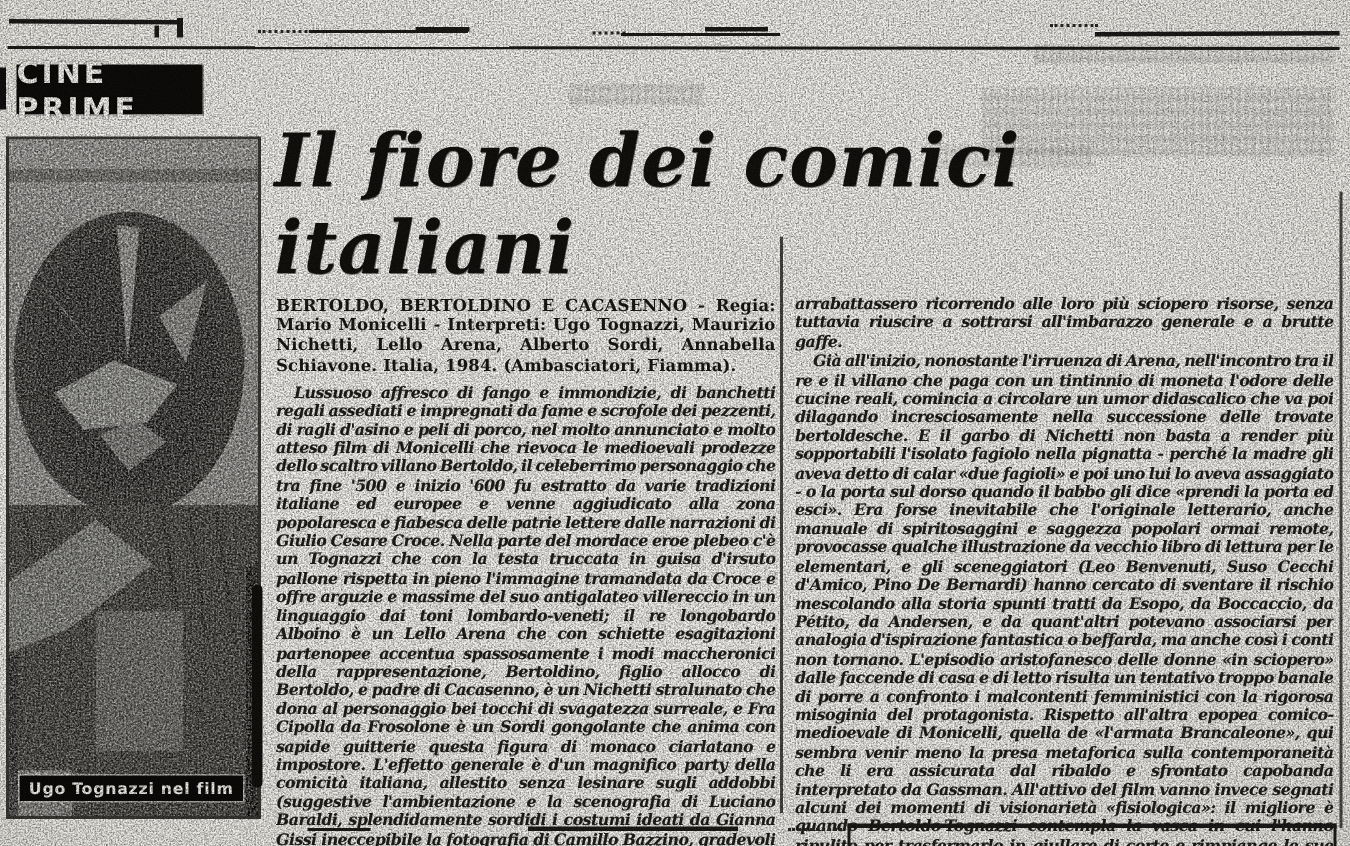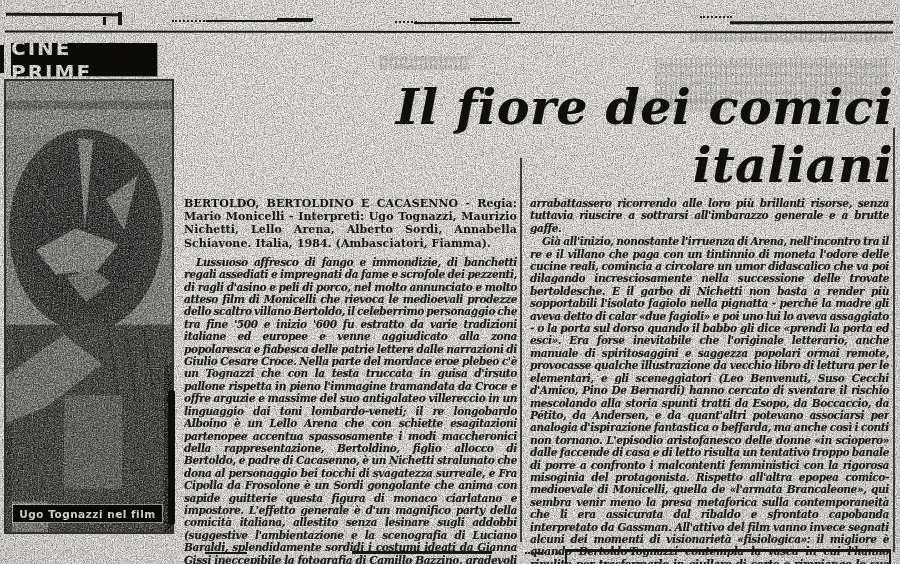--- a/index.html
+++ b/index.html
@@ -7,50 +7,50 @@
     position:relative;width:900px;height:564px;overflow:hidden;
     background:radial-gradient(ellipse at 50% 42%, #f2f0ec 50%, #e9e7e2 92%, #e2e0db 100%);
     font-family:"DejaVu Serif", serif;color:var(--ink,#1c1b19);
   }
   
   .rule{position:absolute;background:#1d1c1a;}
   .rule.dotted{background:none;border-top:2px dotted #2a2927;}
   .adbox{position:absolute;border-top:3px solid #1d1c1a;border-left:2px solid #1d1c1a;border-right:2px solid #1d1c1a;}
   
   .masthead{
-    position:absolute;left:11px;top:43px;width:146px;height:33px;
+    position:absolute;left:11px;top:43px;width:124px;height:33px;
     background:var(--masthead_bg,#0e0d0b);display:flex;align-items:center;justify-content:center;
     box-shadow:1px 1px 0 rgba(0,0,0,.35);
   }
   .masthead span{
     font-family:"DejaVu Sans", sans-serif;font-weight:bold;font-size:20px;letter-spacing:2px;
     color:var(--masthead_text,#f4f3ef);text-shadow:0 0 1px #000;
   }
   
   .photo{
-    position:absolute;left:4px;top:79px;width:170px;height:455px;
+    position:absolute;left:4px;top:91px;width:170px;height:455px;
     border:2px solid #3c3a36;background:#c7c5c0;box-sizing:border-box;text-align:right;
   }
   .photo svg{display:block;width:100%;height:100%;}
   .caption-bar{
     position:absolute;left:7px;right:10px;bottom:10px;height:17px;
     background:var(--caption_bg,#0c0b0a);display:flex;align-items:center;justify-content:center;
     outline:1px solid rgba(240,240,235,.55);
   }
   .caption-bar span{
     font-family:"DejaVu Sans", sans-serif;font-weight:bold;font-size:10.5px;letter-spacing:.5px;
     color:var(--caption_text,#efeee9);white-space:nowrap;
   }
   
   .kicker{
     position:absolute;left:185px;top:46px;width:708px;text-align:center;
     font-weight:bold;font-size:22.5px;letter-spacing:.2px;color:#161512;
   }
   .headline{
-    position:absolute;left:183px;top:78px;width:710px;margin:0;text-align:right;
+    position:absolute;left:183px;top:78px;width:710px;margin:0;text-align:left;
     font-style:italic;font-weight:bold;font-size:49px;letter-spacing:.5px;color:#131210;
     text-shadow:.4px .4px 0 rgba(15,15,12,.5);
   }
   
   .col{position:absolute;top:157px;overflow:hidden;margin-top:40px;}
   .col-left{left:184px;width:333px;height:400px;}
   .col-right{left:530px;width:359px;height:400px;}
   .credits{
     margin:0;font-weight:bold;font-size:11px;line-height:13.2px;text-align:justify;
     letter-spacing:.1px;color:#1a1917;
@@ -158,21 +158,21 @@
   <h1 class="headline">Il fiore dei comici italiani</h1>
 
   <div class="col col-left">
     <p class="credits">BERTOLDO, BERTOLDINO E CACASENNO - Regia: Mario Monicelli - Interpreti: Ugo Tognazzi, Maurizio Nichetti, Lello Arena, Alberto Sordi, Annabella Schiavone. Italia, 1984. (Ambasciatori, Fiamma).</p>
     <p class="bodytxt indent justify-last">Lussuoso affresco di fango e immondizie, di banchetti regali assediati e impregnati da fame e scrofole dei pezzenti, di ragli d'asino e peli di porco, nel molto annunciato e molto atteso film di Monicelli che rievoca le medioevali prodezze dello scaltro villano Bertoldo, il celeberrimo personaggio che tra fine '500 e inizio '600 fu estratto da varie tradizioni italiane ed europee e venne aggiudicato alla zona popolaresca e fiabesca delle patrie lettere dalle narrazioni di Giulio Cesare Croce. Nella parte del mordace eroe plebeo c'è un Tognazzi che con la testa truccata in guisa d'irsuto pallone rispetta in pieno l'immagine tramandata da Croce e offre arguzie e massime del suo antigalateo villereccio in un linguaggio dai toni lombardo-veneti; il re longobardo Alboino è un Lello Arena che con schiette esagitazioni partenopee accentua spassosamente i modi maccheronici della rappresentazione, Bertoldino, figlio allocco di Bertoldo, e padre di Cacasenno, è un Nichetti stralunato che dona al personaggio bei tocchi di svagatezza surreale, e Fra Cipolla da Frosolone è un Sordi gongolante che anima con sapide guitterie questa figura di monaco ciarlatano e impostore. L'effetto generale è d'un magnifico party della comicità italiana, allestito senza lesinare sugli addobbi (suggestive l'ambientazione e la scenografia di Luciano Baraldi, splendidamente sordidi i costumi ideati da Gianna Gissi ineccepibile la fotografia di Camillo Bazzino, gradevoli le musiche di Nicola Piovani, con idee divertenti, con gli ospiti giusti, ma dove qualcosa non funziona, come se all'improvviso i partecipanti avessero dimenticato quel che son venuti a festeggiare e si</p>
   </div>
 
   <div class="v-divider"></div>
 
   <div class="col col-right">
-    <p class="bodytxt">arrabattassero ricorrendo alle loro più brillanti risorse, senza tuttavia riuscire a sottrarsi all'imbarazzo generale e a brutte gaffe.</p>
+    <p class="bodytxt">arrabattassero ricorrendo alle loro più sciopero risorse, senza tuttavia riuscire a sottrarsi all'imbarazzo generale e a brutte gaffe.</p>
     <p class="bodytxt indent">Già all'inizio, nonostante l'irruenza di Arena, nell'incontro tra il re e il villano che paga con un tintinnio di moneta l'odore delle cucine reali, comincia a circolare un umor didascalico che va poi dilagando incresciosamente nella successione delle trovate bertoldesche. E il garbo di Nichetti non basta a render più sopportabili l'isolato fagiolo nella pignatta - perché la madre gli aveva detto di calar «due fagioli» e poi uno lui lo aveva assaggiato - o la porta sul dorso quando il babbo gli dice «prendi la porta ed esci». Era forse inevitabile che l'originale letterario, anche manuale di spiritosaggini e saggezza popolari ormai remote, provocasse qualche illustrazione da vecchio libro di lettura per le elementari, e gli sceneggiatori (Leo Benvenuti, Suso Cecchi d'Amico, Pino De Bernardi) hanno cercato di sventare il rischio mescolando alla storia spunti tratti da Esopo, da Boccaccio, da Pétito, da Andersen, e da quant'altri potevano associarsi per analogia d'ispirazione fantastica o beffarda, ma anche così i conti non tornano. L'episodio aristofanesco delle donne «in sciopero» dalle faccende di casa e di letto risulta un tentativo troppo banale di porre a confronto i malcontenti femministici con la rigorosa misoginia del protagonista. Rispetto all'altra epopea comico-medioevale di Monicelli, quella de «l'armata Brancaleone», qui sembra venir meno la presa metaforica sulla contemporaneità che li era assicurata dal ribaldo e sfrontato capobanda interpretato da Gassman. All'attivo del film vanno invece segnati alcuni dei momenti di visionarietà «fisiologica»: il migliore è quando Bertoldo-Tognazzi contempla la vasca in cui l'hanno ripulito per trasfermarlo in giullare di corte e rimpiange le sue croste e i suoi pidocchi.</p>
     <div class="byline">Salvo Vitrano</div>
   </div>
 
   <div class="v-right"></div>
 
   <div class="smudge" style="left:690px;top:30px;width:200px;height:12px;"></div>
   <div class="smudge" style="left:655px;top:58px;width:235px;height:46px;"></div>
   <div class="smudge" style="left:380px;top:56px;width:90px;height:14px;"></div>
   <div class="smudge" style="left:620px;top:96px;width:110px;height:16px;opacity:.12;"></div>

